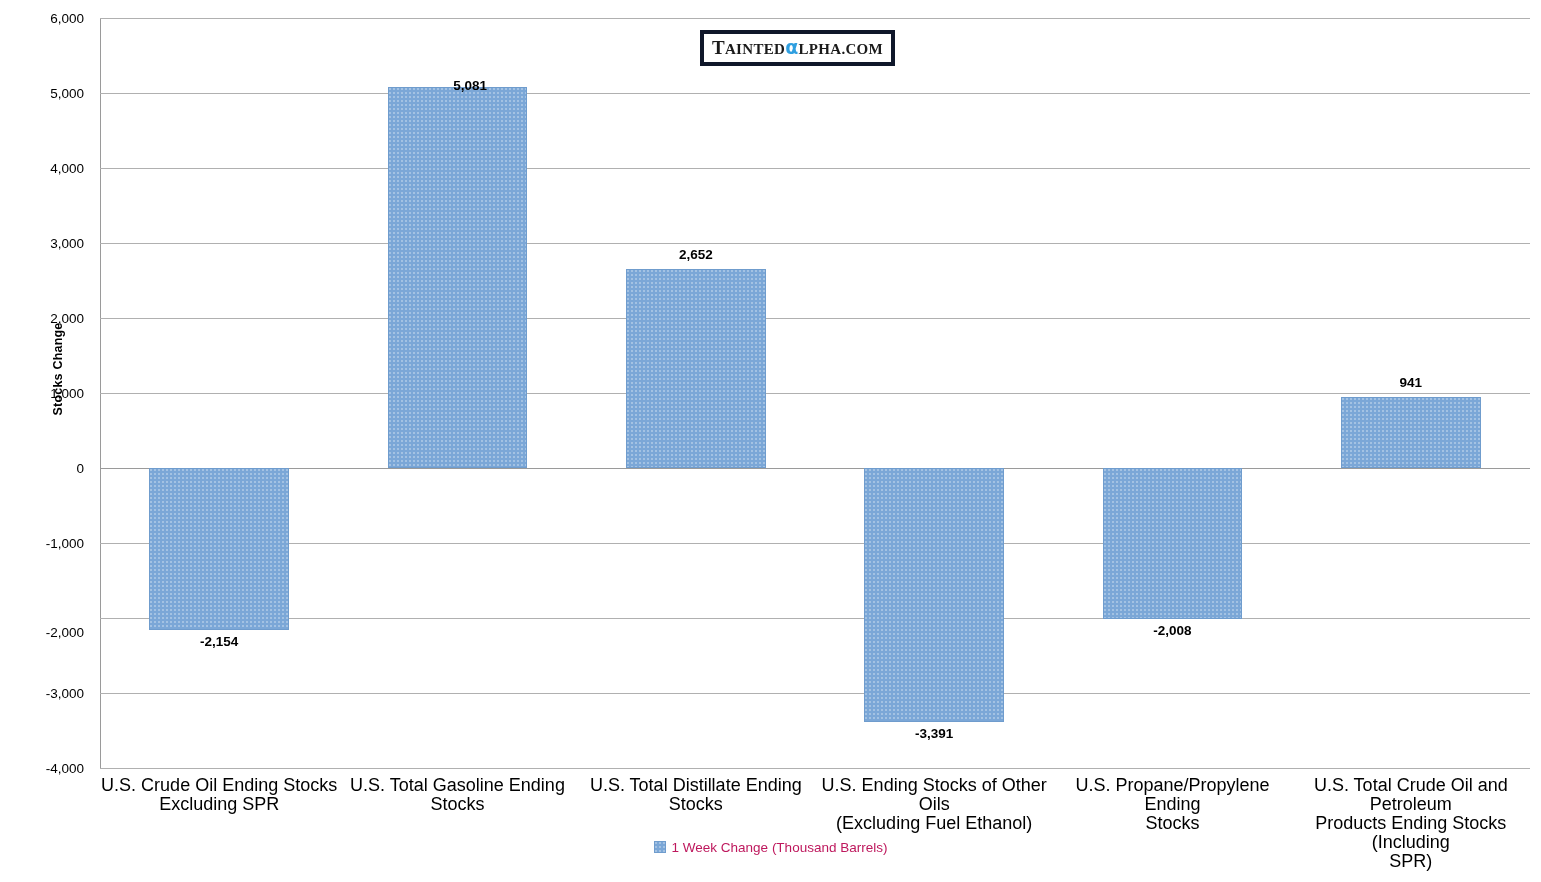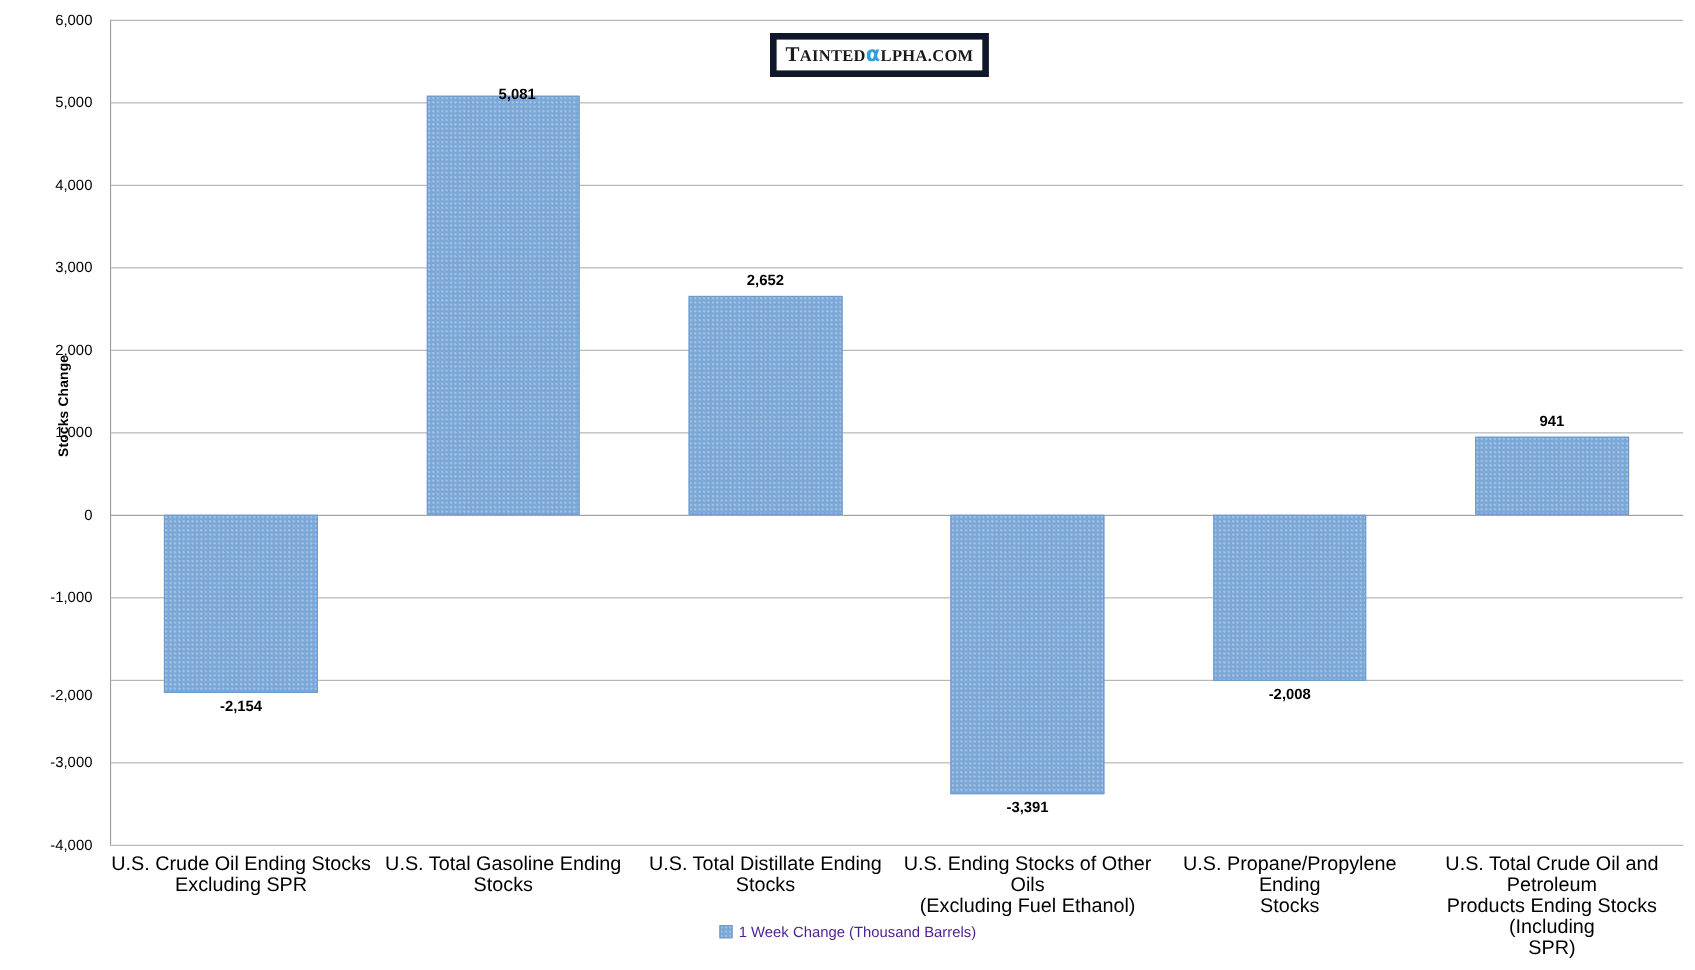--- a/index.html
+++ b/index.html
@@ -104,21 +104,21 @@
     color: #000;
     text-align: center;
     line-height: 19px;
     top: 776px;
   }
 
   #watermark {
     position: absolute;
     left: 700px;
     top: 30px;
-    border: 6px solid #0f172a;
+    border: 4px solid #0f172a;
     background: #ffffff;
     padding: 2px 8px 3px 8px;
     font-family: "Liberation Serif", serif;
     font-size: 19px;
     font-weight: bold;
     color: #1a1a1a;
     letter-spacing: 0.3px;
     white-space: nowrap;
   }
   #watermark .alpha {
@@ -130,21 +130,21 @@
     font-size: 15px;
   }
 
   #legend {
     position: absolute;
     left: 0;
     top: 840px;
     width: 1541px;
     text-align: center;
     font-size: 13.5px;
-    color: #4c1d95;
+    color: #be185d;
   }
   #legend .swatch {
     display: inline-block;
     width: 10px;
     height: 10px;
     background-color: #7ba7d7;
     background-image:
       radial-gradient(circle at 1px 1px, rgba(255,255,255,0.30) 1px, transparent 1.2px);
     background-size: 4px 4px;
     border: 1px solid #6f9ccd;

